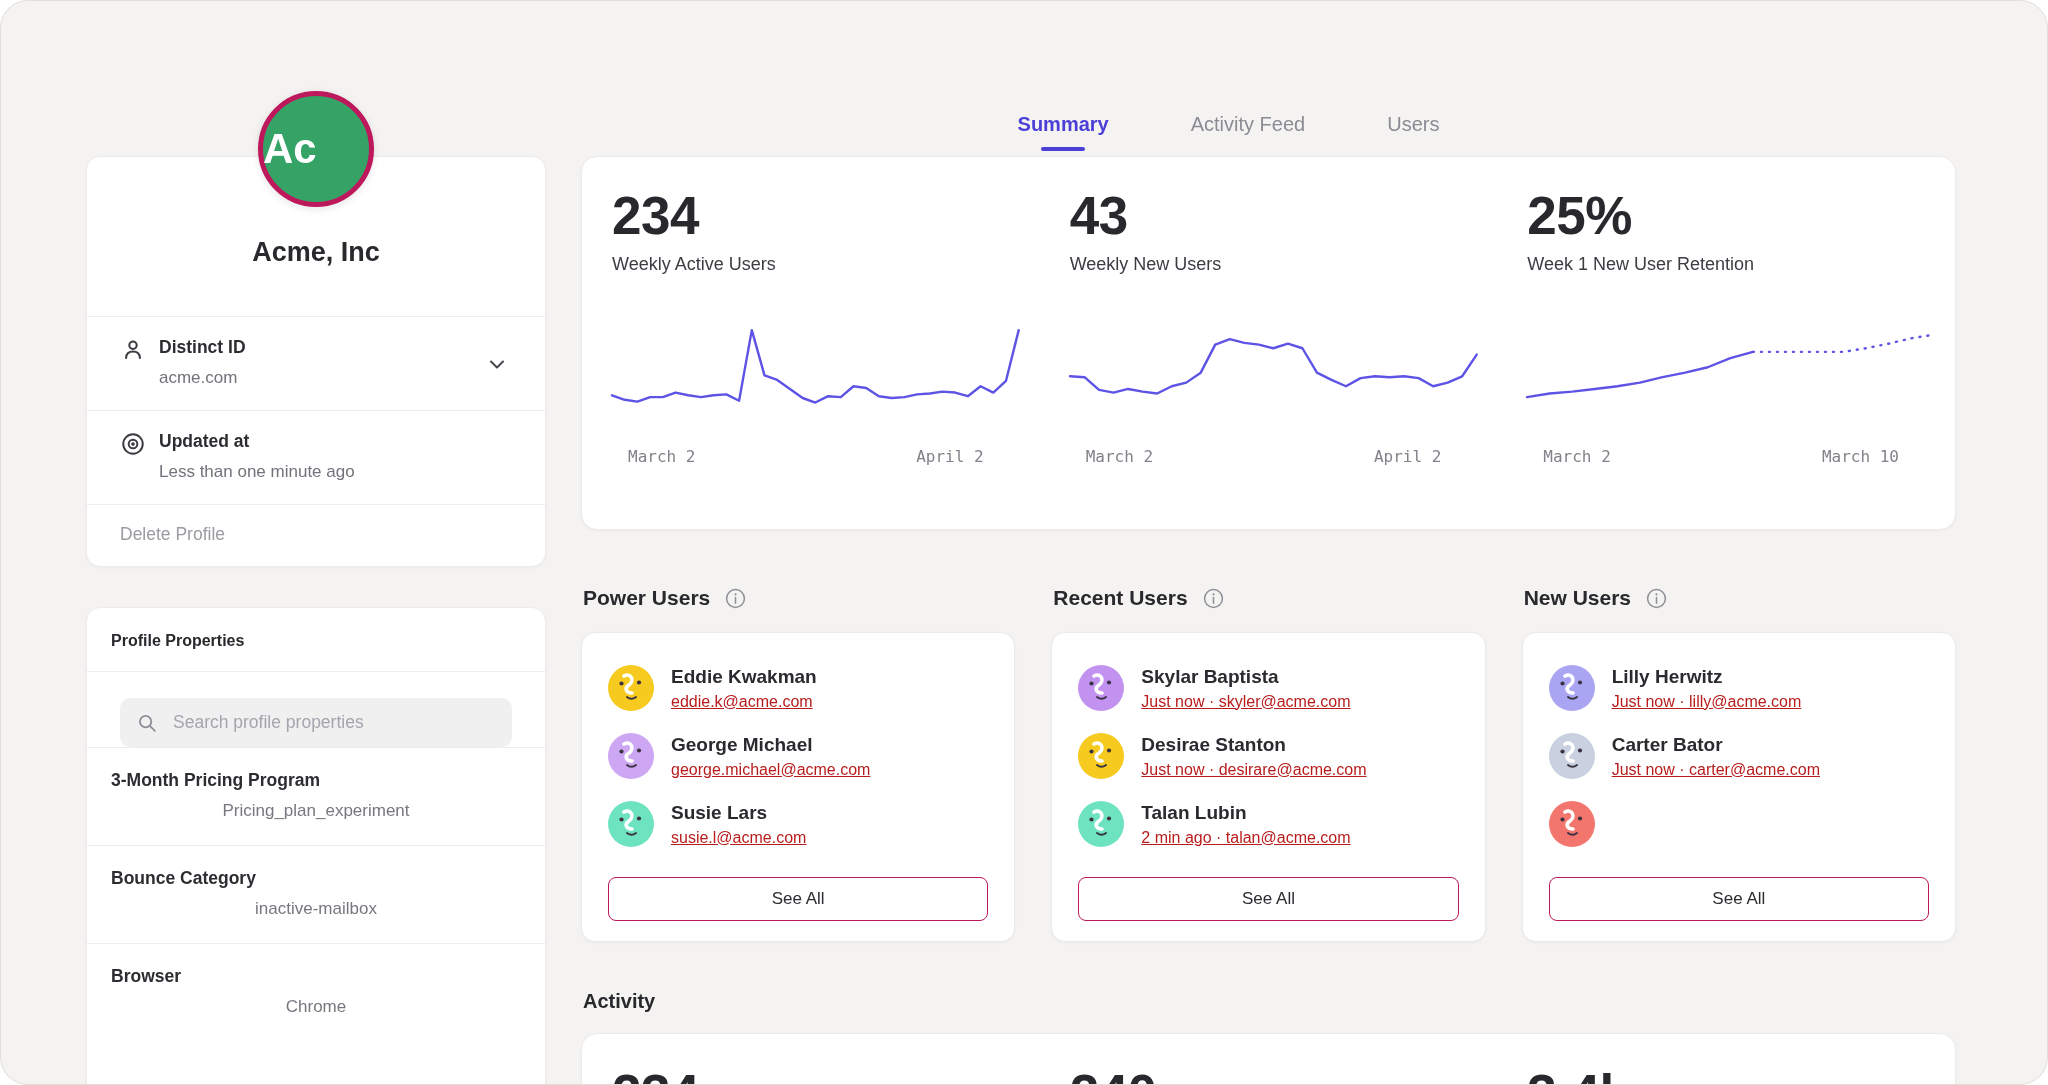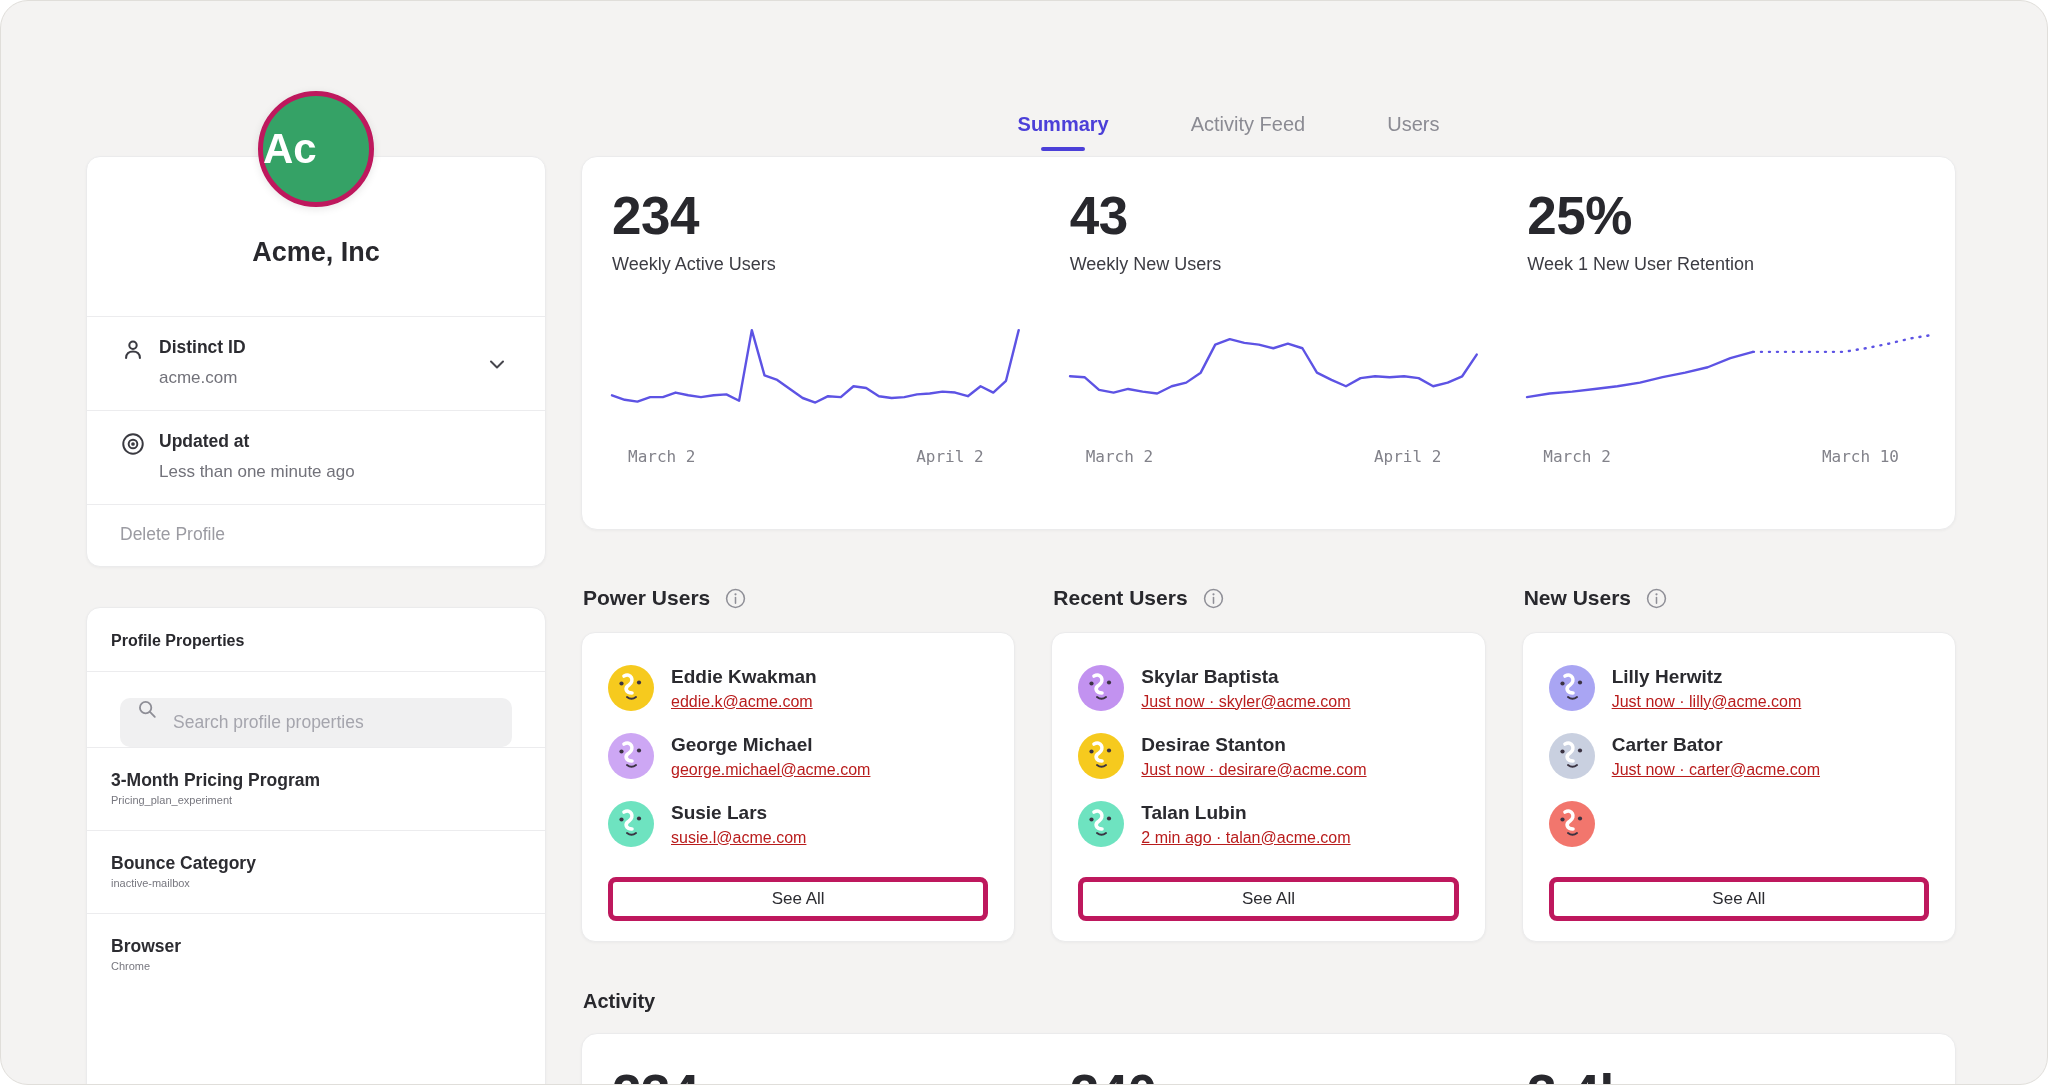--- a/index.html
+++ b/index.html
@@ -24,30 +24,30 @@
   .field-row{position:relative;display:flex;align-items:flex-start;padding:20px 70px 22px 33px;cursor:pointer;}
   .ficon{width:26px;margin-right:13px;margin-top:0;color:#3a3a41;flex:none;}
   .flabel{font-size:17.5px;font-weight:700;color:#2c2c31;}
   .fvalue{font-size:17px;color:#72727a;margin-top:10px;}
   .chev{position:absolute;right:36px;bottom:30px;color:#46464d;}
   .delete-btn{display:block;width:100%;text-align:left;background:none;border:none;cursor:pointer;
     padding:19px 33px 21px;font-family:inherit;font-size:17.5px;color:#9b9ba2;}
   .props-card{margin-top:40px;height:540px;overflow:hidden;}
   .props-title{margin:0;padding:24px 24px 21px;font-size:16px;font-weight:700;color:#28282d;}
   .search-section{padding:26px 33px 0;}
-  .search-box{display:flex;gap:13px;background:#f0f0f1;border-radius:10px;height:49px;padding:0 16px;cursor:text;}
+  .search-box{display:flex;align-items:center;gap:13px;background:#f0f0f1;border-radius:10px;height:49px;padding:0 16px;cursor:text;}
   .search-box svg{flex:none;color:#8e8e96;}
   .search-box input{border:none;background:transparent;outline:none;width:100%;
     font-family:inherit;font-size:17.5px;color:#2c2c31;}
   .search-box input::placeholder{color:#a5a5ad;}
   .create-btn{display:flex;align-items:center;gap:15px;background:none;border:none;cursor:pointer;
     padding:25px 0 27px;margin-left:2px;font-family:inherit;font-size:17.5px;color:#85858d;}
   .prop-row{padding:22px 24px 24px;cursor:pointer;}
   .prop-name{font-size:17.5px;font-weight:700;color:#2c2c31;}
-  .prop-value{font-size:11px;color:#77777f;margin-top:3px;}
+  .prop-value{font-size:17px;color:#77777f;margin-top:10px;text-align:center;}
   
   .main{position:absolute;left:580px;top:0;width:1375px;}
   .tabs{display:flex;justify-content:center;gap:82px;margin-top:112px;transform:translateX(-40px);}
   .tab{position:relative;font-size:20px;color:#8b8b93;padding-bottom:15px;cursor:pointer;}
   .tab.active{color:var(--accent,#4b3fd8);font-weight:700;}
   .tab.active::after{content:"";position:absolute;left:50%;transform:translateX(-50%);
     bottom:0;width:44px;height:4px;border-radius:2px;background:var(--accent,#4b3fd8);}
   .summary-card{margin-top:5px;height:374px;border-radius:16px;display:grid;grid-template-columns:1fr 1fr 1fr;}
   .stat-col{padding:32px 4px 16px 30px;display:flex;flex-direction:column;}
   .stat-value{font-size:53px;font-weight:700;letter-spacing:-.5px;color:#28282d;line-height:1;}
@@ -59,21 +59,21 @@
   .list-header{display:flex;align-items:center;gap:14px;margin:0 0 22px 2px;}
   .list-title{font-size:21px;font-weight:700;color:#28282d;}
   .info{color:#8f8f97;display:inline-flex;cursor:pointer;}
   .user-card{border-radius:14px;padding:32px 26px 20px;}
   .user-row{display:flex;align-items:center;gap:17px;margin-bottom:22px;cursor:pointer;}
   .u-avatar{position:relative;width:46px;height:46px;border-radius:50%;flex:none;}
   .u-avatar svg{position:absolute;inset:0;}
   .u-name{font-size:19px;font-weight:700;color:#2a2a2f;}
   .u-meta{font-size:16px;color:#b91c1c;margin-top:5px;text-decoration:underline;}
   .see-all{display:block;width:100%;height:44px;margin-top:30px;cursor:pointer;
-    background:#fff;border:5px solid #be185d;border-radius:8px;
+    background:#fff;border:1px solid #be185d;border-radius:8px;
     font-family:inherit;font-size:17px;color:#2c2c31;}
   .activity-title{margin:48px 0 0 2px;font-size:20px;font-weight:700;color:#28282d;}
   .activity-card{margin-top:20px;height:170px;border-radius:16px;display:grid;grid-template-columns:1fr 1fr 1fr;}
   .activity-card .stat-col{padding-top:33px;}
 </style>
 </head>
 <body>
 
 <div class="app">
 

